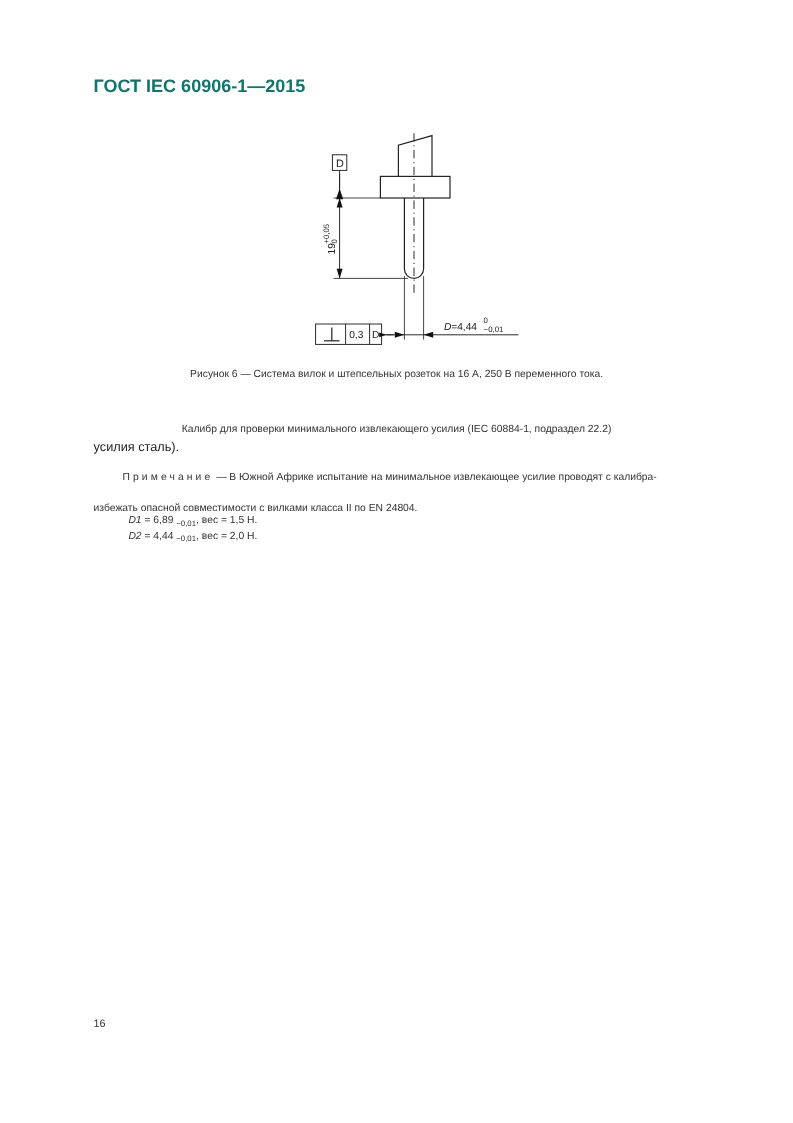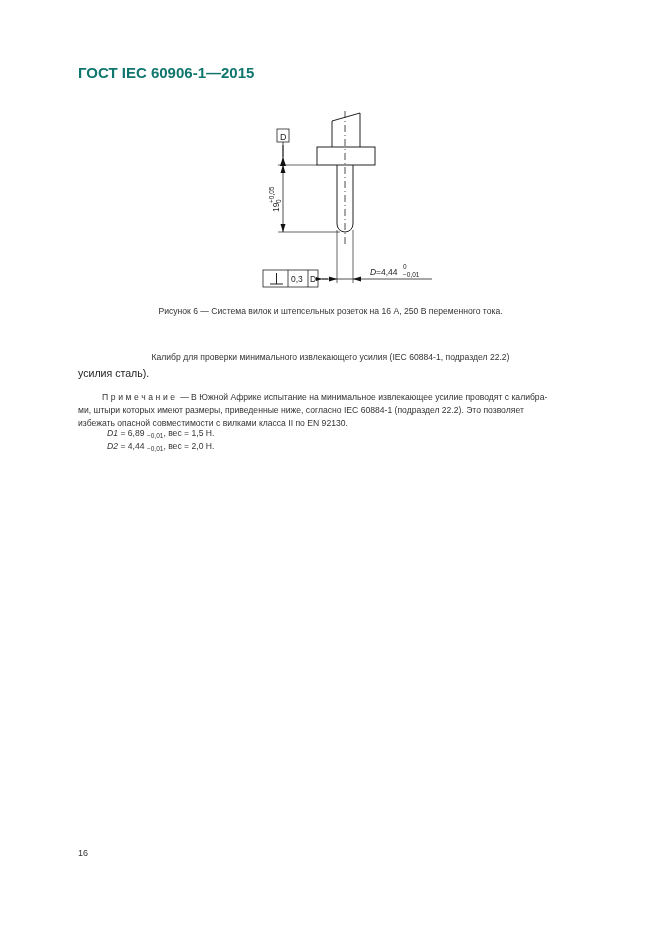--- a/index.html
+++ b/index.html
@@ -114,22 +114,22 @@
 <div class="caption l1">Рисунок 6 — Система вилок и штепсельных розеток на 16 А, 250 В переменного тока.</div>
 <div class="caption l2">Калибр для проверки минимального извлекающего усилия (IEC 60884-1, подраздел 22.2)</div>
 
 <div class="para" style="top:354px;">
   <span class="indent"></span><br>
   <span>усилия сталь).</span>
 </div>
 
 <div class="note" style="top:391px;">
   <span class="indent"></span><span class="spaced">Примечание</span><span> — В Южной Африке испытание на минимальное извлекающее усилие проводят с калибра-</span><br>
-  <span>ми, штыри которых имеют размеры, приведенные ниже, согласно IEC 60884-1 (подраздел 22.2). Это позволяет</span><br>
-  <span>избежать опасной совместимости с вилками класса II по EN 92130.</span>
+  <br>
+  <span>избежать опасной совместимости с вилками класса II по EN 24804.</span>
 </div>
 
 <div class="dline" style="top:428px;">
   <span class="it">D1</span><span> = 6,89 </span><sub>−0,01</sub><span>, вес = 1,5 Н.</span>
 </div>
 <div class="dline" style="top:441px;">
   <span class="it">D2</span><span> = 4,44 </span><sub>−0,01</sub><span>, вес = 2,0 Н.</span>
 </div>
 
 <div class="pagenum">16</div>

